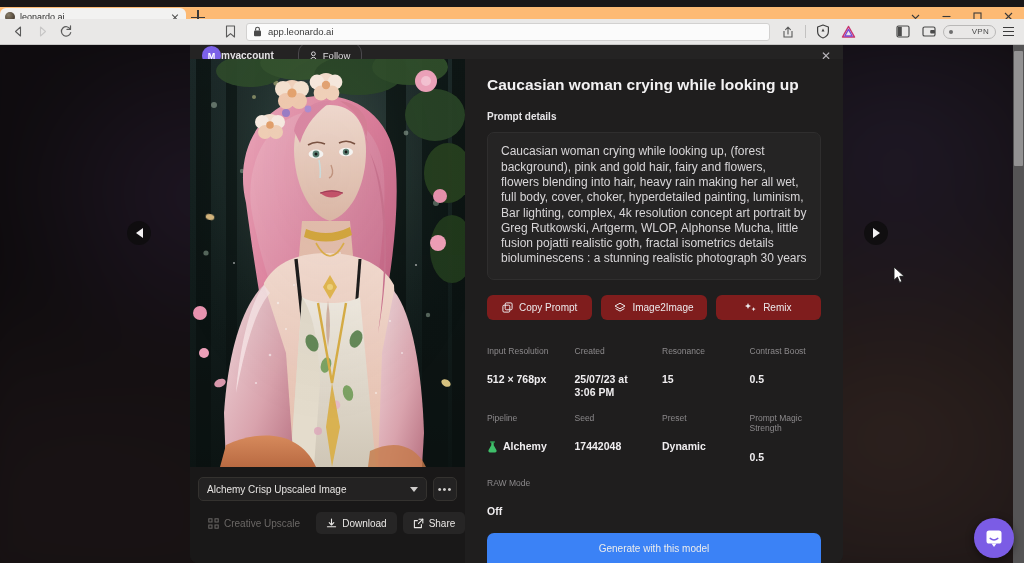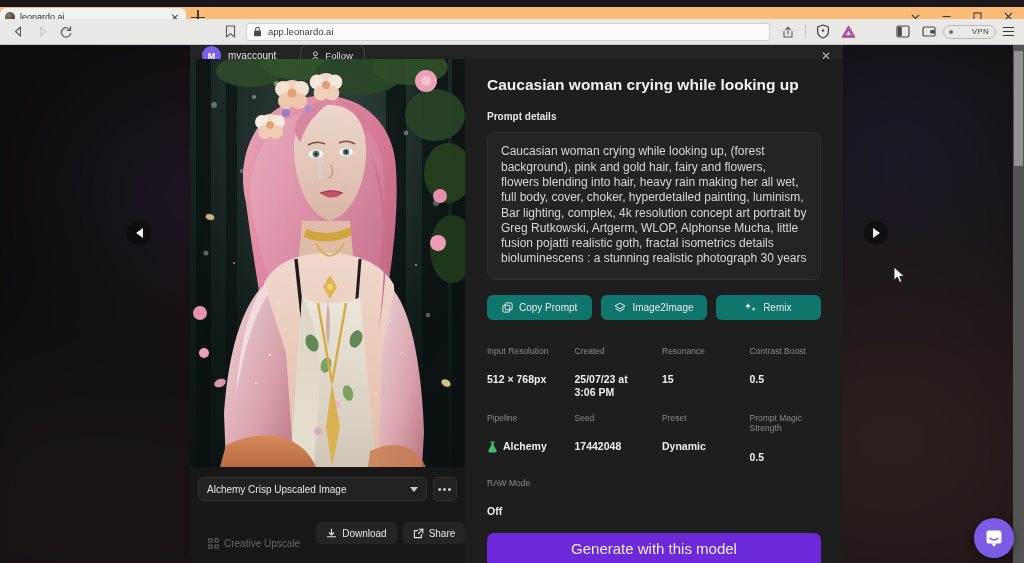--- a/index.html
+++ b/index.html
@@ -48,21 +48,21 @@
   }
   .tab-new::before { left:0; top:6.5px; width:14px; height:1.4px; }
   .tab-new::after  { left:6.3px; top:0; width:1.4px; height:14px; }
 
   .winbtns { position:absolute; right:0; top:0; height:19px; display:flex; align-items:center; }
   .winbtn { width:31px; height:19px; display:flex; align-items:center; justify-content:center; cursor:pointer; }
   .winbtn svg { display:block; }
 
   .navbar {
     position:absolute; left:0; top:19px; width:1024px; height:26px;
-    background:#e9e8e7; display:flex; align-items:center; padding:0 6px;
+    background:#e9e8e7; display:flex; padding:0 6px;
     border-bottom:1px solid #c8c7c6;
   }
   .navicon { width:24px; height:24px; display:flex; align-items:center; justify-content:center; cursor:pointer; }
   .navicon.disabled { opacity:.35; cursor:default; }
   .addrwrap {
     flex:1 1 auto; height:18px; margin:0 6px 0 4px; background:#fbfbfb;
     border:1px solid #d2d1d0; border-radius:3px; display:flex; align-items:center;
     padding:0 6px; gap:6px; min-width:0;
   }
   .addr-text { font-size:9.5px; color:#3c3c3c; white-space:nowrap; line-height:1; }
@@ -105,21 +105,21 @@
     position:absolute; left:0; top:0; width:653px; height:14px;
     background:#242323; display:flex; align-items:center; padding:0 12px;
     z-index:6; overflow:hidden;
   }
   .tb-avatar {
     width:19px; height:19px; border-radius:50%; background:#7b61e8;
     display:flex; align-items:center; justify-content:center;
     font-size:9px; font-weight:bold; color:#fff; flex:0 0 auto;
     margin-top:7px;
   }
-  .tb-user { font-size:10px; color:#e4e2e4; margin-left:7px; margin-top:7px; white-space:nowrap; }
+  .tb-user { font-size:10px; color:#e4e2e4; margin-top:7px; white-space:nowrap;font-weight:bold; }
   .tb-follow {
     margin-left:24px; margin-top:7px; border:1px solid #4a484c; border-radius:11px;
     padding:7px 11px; font-size:9.5px; color:#dcdadd; display:flex; align-items:center; gap:4px;
     white-space:nowrap; cursor:pointer;
   }
   .tb-close { margin-left:auto; margin-top:7px; font-size:12px; color:#b9b6bb; cursor:pointer; line-height:1; }
 
   
   .img-col {
     width:275px; flex:0 0 auto; background:#191818; position:relative;
@@ -144,52 +144,52 @@
   .dots-btn {
     width:24px; height:24px; flex:0 0 auto; background:#232222; border:1px solid #34322f;
     border-radius:5px; display:flex; align-items:center; justify-content:center;
     color:#cfcdcb; font-size:11px; letter-spacing:1px; cursor:pointer; line-height:1;
   }
   .action-row { display:flex; align-items:center; gap:6px; margin-top:11px; }
   .act-btn {
     display:flex; align-items:center; gap:5px; height:22px; padding:0 10px;
     border-radius:5px; font-size:10px; color:#e9e7e5; cursor:pointer; white-space:nowrap;
   }
-  .act-btn.ghost { color:#6a6765; cursor:default;margin-top:20px; }
+  .act-btn.ghost { color:#6a6765; cursor:default; }
   .act-btn.solid { background:#262525; }
 
   
   .det-col {
     flex:1 1 auto; background:#1f1e1e; padding:22px 22px 0 22px; position:relative;
     display:flex; flex-direction:column; min-width:0;
   }
   .det-title { font-size:15.5px; font-weight:bold; color:#f2f1f2; line-height:1.25; margin-top:8px; }
   .det-sub { font-size:10px; font-weight:bold; color:#e7e6e8; margin-top:17px; }
   .prompt-box {
     margin-top:10px; background:#252424; border:1px solid #2f2e2e; border-radius:7px;
     padding:11px 13px 12px 13px;
   }
   .prompt-text { font-size:12px; line-height:15.3px; color:#d8d6d8; }
   .btn-row { display:flex; gap:9px; margin-top:15px; }
   .pill-btn {
-    flex:1 1 0; height:25px; background:#0f766e; border-radius:6px;
+    flex:1 1 0; height:25px; background:#7f1d1d; border-radius:6px;
     display:flex; align-items:center; justify-content:center; gap:6px;
     font-size:10px; color:#eceaec; cursor:pointer; white-space:nowrap;
   }
   .meta-grid {
     margin-top:26px; display:grid; grid-template-columns:1fr 1fr 1fr 1fr;
     row-gap:15px; column-gap:16px;
   }
   .meta-k { font-size:8.5px; color:#8b898b; line-height:1.2; }
   .meta-v { font-size:10.5px; font-weight:bold; color:#f0eef0; margin-top:17px;
     display:flex; align-items:center; gap:5px; line-height:1.2; }
   .gen-btn {
     position:absolute; left:22px; right:22px; bottom:0; height:30px;
-    background:#6d28d9; border-radius:7px 7px 0 0; display:flex;
-    align-items:center; justify-content:center; font-size:15px; color:#ececec;
+    background:#3b82f6; border-radius:7px 7px 0 0; display:flex;
+    align-items:center; justify-content:center; font-size:10px; color:#ececec;
     cursor:pointer;
   }
 
   
   .navarrow {
     position:absolute; width:24px; height:24px; border-radius:50%;
     background:rgba(14,12,13,.82); display:flex; align-items:center; justify-content:center;
     cursor:pointer; z-index:30;
   }
   .navarrow.left  { left:127px; top:176px; }

